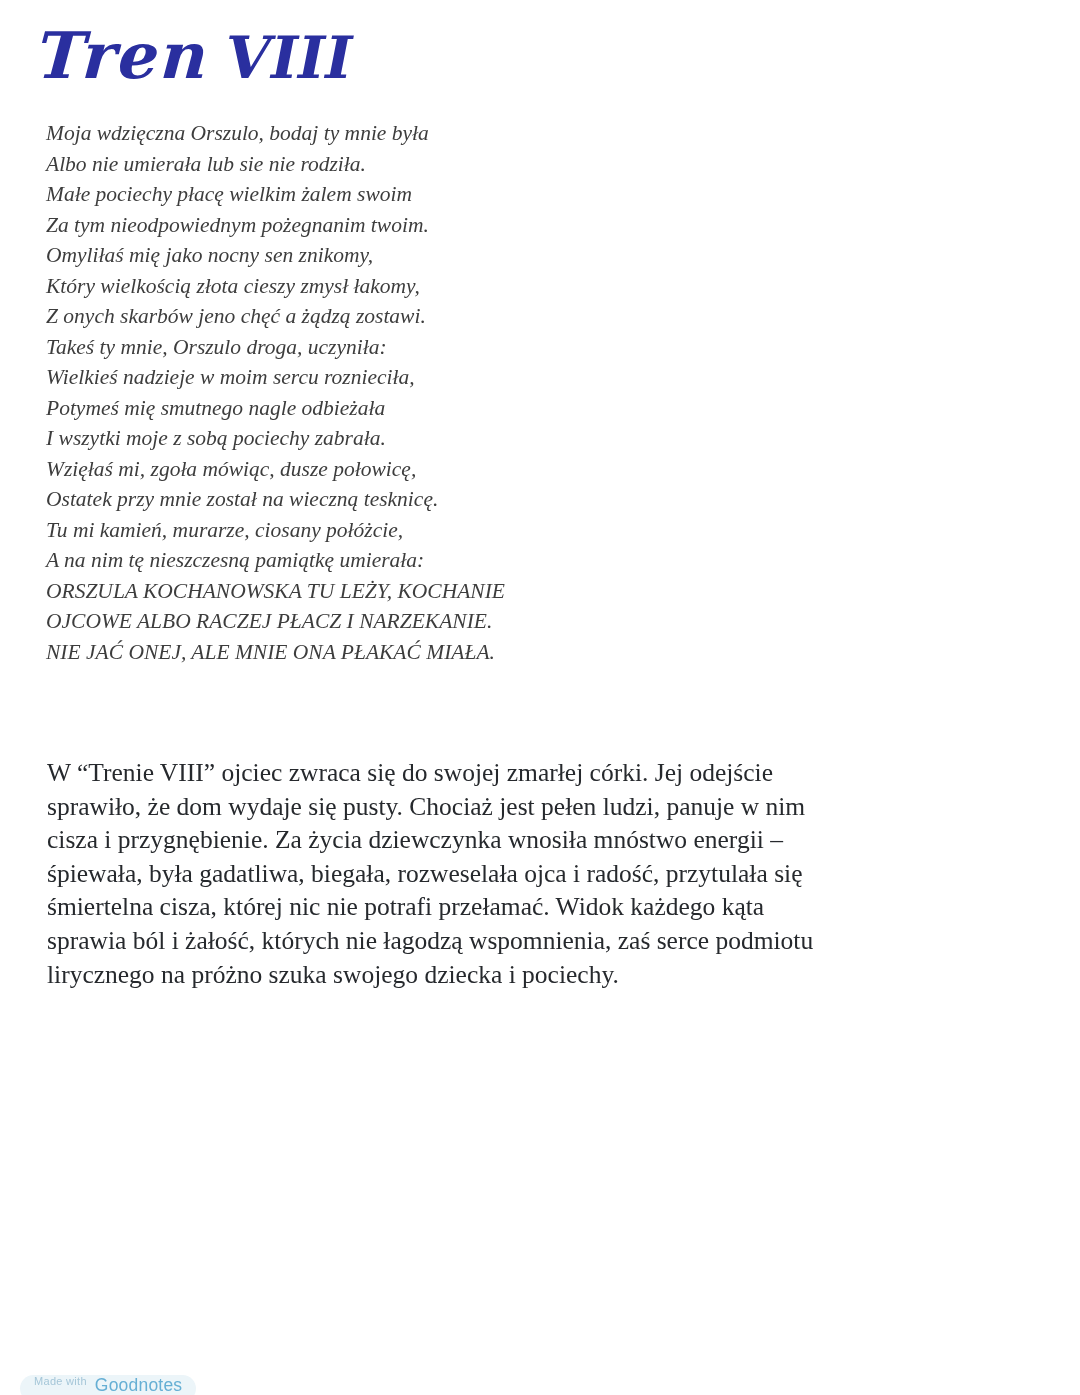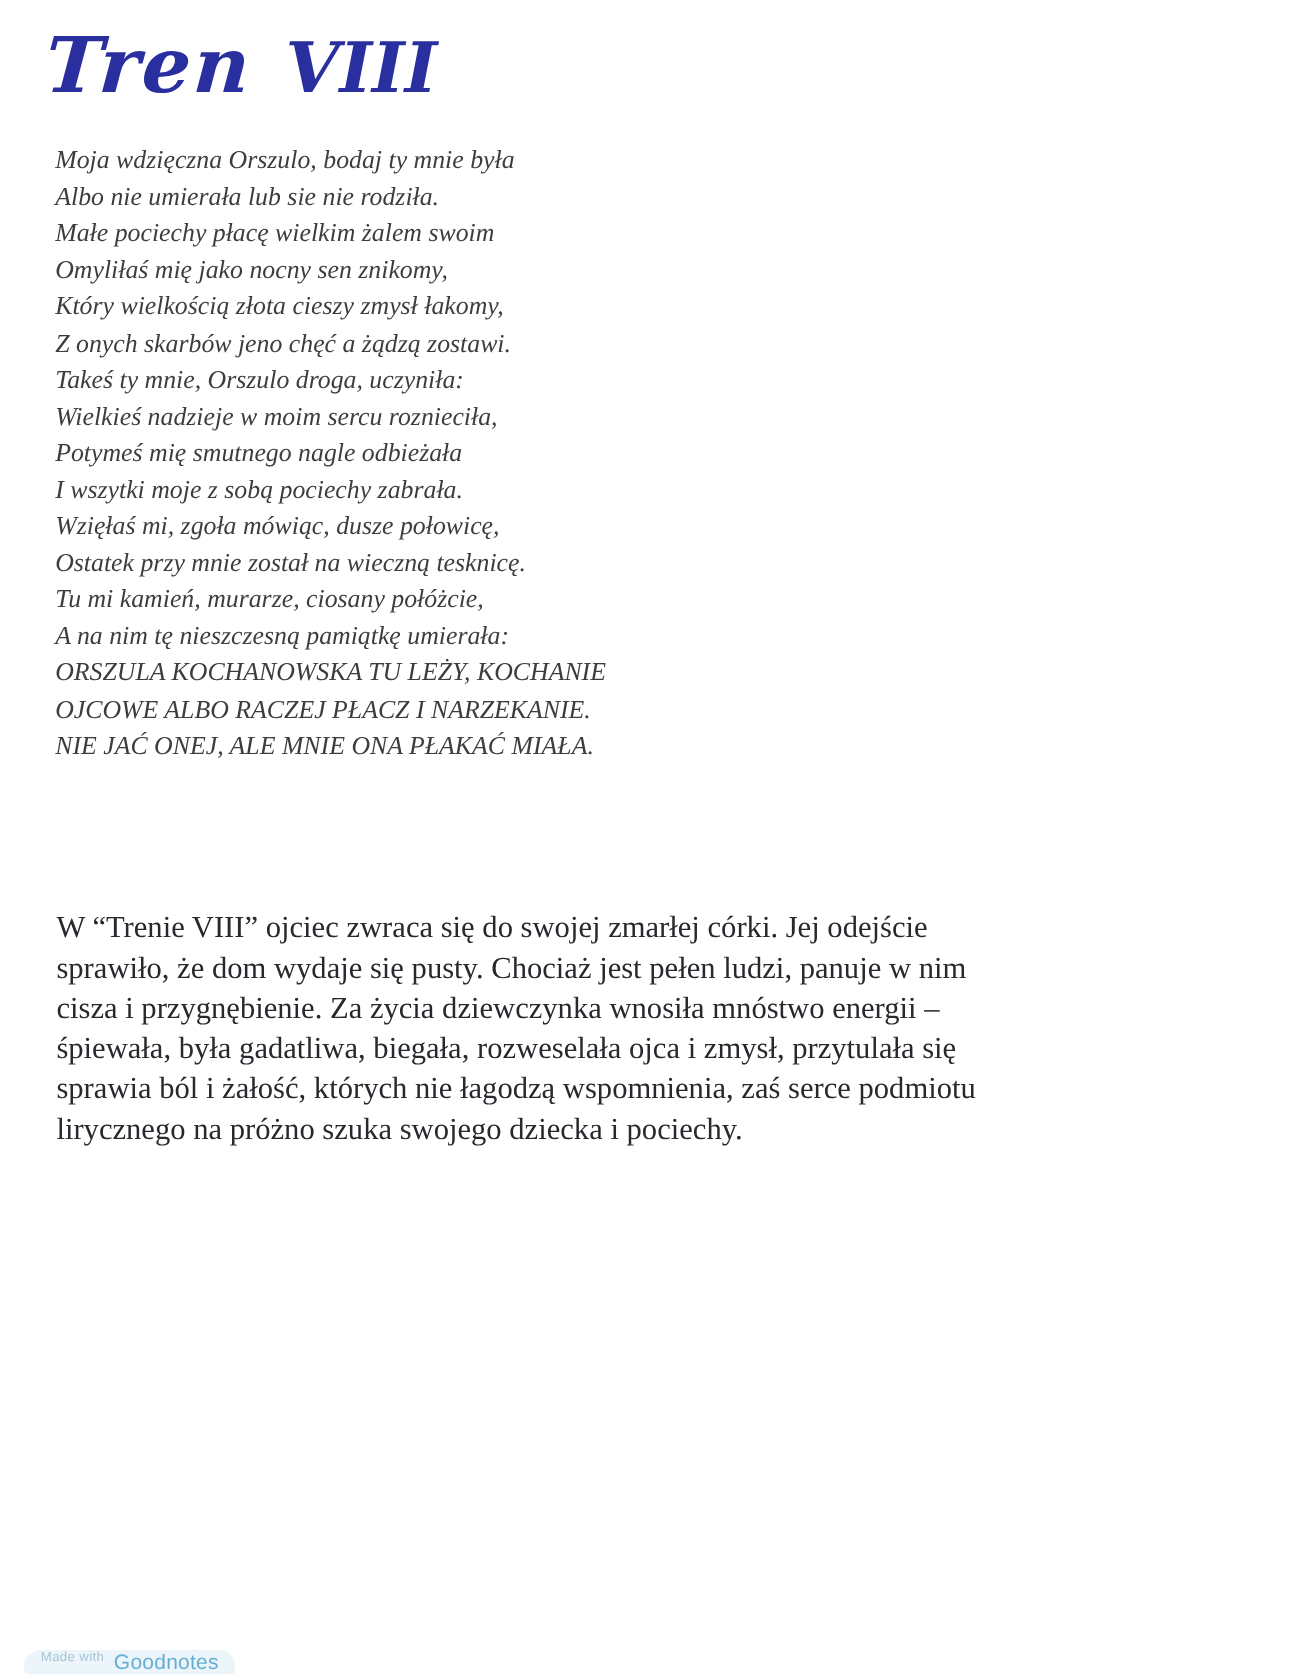--- a/index.html
+++ b/index.html
@@ -35,21 +35,21 @@
     font-size: 64px;
     letter-spacing: 2px;
     display: inline-block;
     transform: skewX(-4deg);
   }
   .title-numeral {
     font-family: "DejaVu Serif", serif;
     font-style: italic;
     font-weight: 700;
     font-size: 58px;
-    margin-left: 20px;
+    margin-left: 8px;
   }
   .poem {
     position: absolute;
     left: 46px;
     top: 118px;
     font-family: "Liberation Serif", serif;
     font-style: italic;
     font-size: 21.5px;
     line-height: 30.5px;
     color: var(--poem-color);
@@ -98,41 +98,43 @@
 
   <h1 class="title">
     <span class="title-script">Tren</span>
     <span class="title-numeral">VIII</span>
   </h1>
 
   <div class="poem">
       <div class="poem-line">Moja wdzięczna Orszulo, bodaj ty mnie była</div>
       <div class="poem-line">Albo nie umierała lub sie nie rodziła.</div>
       <div class="poem-line">Małe pociechy płacę wielkim żalem swoim</div>
+      <div class="poem-line">Za tym nieodpowiednym pożegnanim twoim.</div>
       <div class="poem-line">Omyliłaś mię jako nocny sen znikomy,</div>
       <div class="poem-line">Który wielkością złota cieszy zmysł łakomy,</div>
       <div class="poem-line">Z onych skarbów jeno chęć a żądzą zostawi.</div>
       <div class="poem-line">Takeś ty mnie, Orszulo droga, uczyniła:</div>
       <div class="poem-line">Wielkieś nadzieje w moim sercu roznieciła,</div>
       <div class="poem-line">Potymeś mię smutnego nagle odbieżała</div>
       <div class="poem-line">I wszytki moje z sobą pociechy zabrała.</div>
       <div class="poem-line">Wzięłaś mi, zgoła mówiąc, dusze połowicę,</div>
       <div class="poem-line">Ostatek przy mnie został na wieczną tesknicę.</div>
       <div class="poem-line">Tu mi kamień, murarze, ciosany połóżcie,</div>
       <div class="poem-line">A na nim tę nieszczesną pamiątkę umierała:</div>
       <div class="poem-line">ORSZULA KOCHANOWSKA TU LEŻY, KOCHANIE</div>
       <div class="poem-line">OJCOWE ALBO RACZEJ PŁACZ I NARZEKANIE.</div>
       <div class="poem-line">NIE JAĆ ONEJ, ALE MNIE ONA PŁAKAĆ MIAŁA.</div>
     </div>
 
   <div class="analysis">
       <div class="analysis-line">W “Trenie VIII” ojciec zwraca się do swojej zmarłej córki. Jej odejście</div>
       <div class="analysis-line">sprawiło, że dom wydaje się pusty. Chociaż jest pełen ludzi, panuje w nim</div>
       <div class="analysis-line">cisza i przygnębienie. Za życia dziewczynka wnosiła mnóstwo energii –</div>
-      <div class="analysis-line">śpiewała, była gadatliwa, biegała, rozweselała ojca i zmysł, przytulała się</div>
+      <div class="analysis-line">śpiewała, była gadatliwa, biegała, rozweselała ojca i radość, przytulała się</div>
+      <div class="analysis-line">śmiertelna cisza, której nic nie potrafi przełamać. Widok każdego kąta</div>
       <div class="analysis-line">sprawia ból i żałość, których nie łagodzą wspomnienia, zaś serce podmiotu</div>
       <div class="analysis-line">lirycznego na próżno szuka swojego dziecka i pociechy.</div>
     </div>
 
   <div class="badge">
     <span class="badge-made">Made with</span>
     <span class="badge-brand">Goodnotes</span>
   </div>
 
 </div>

